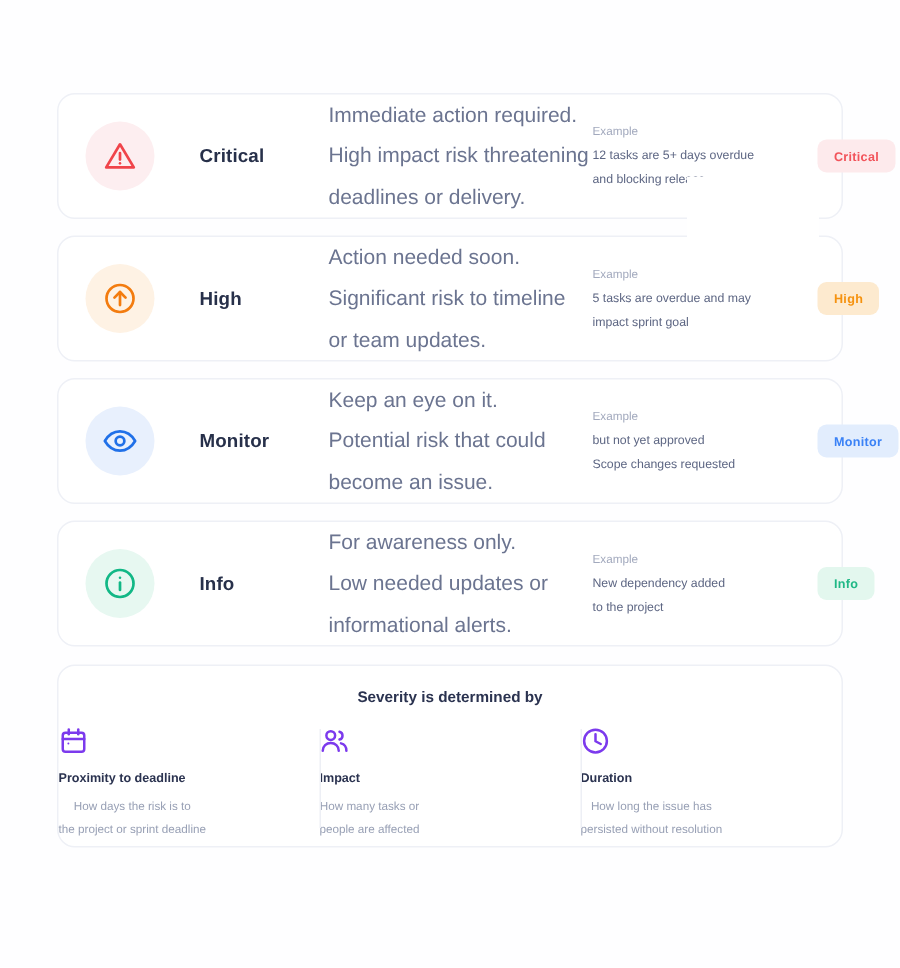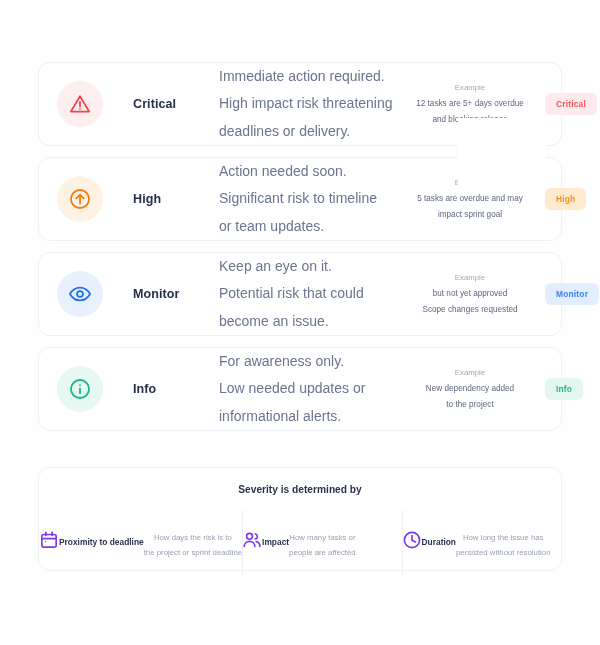--- a/index.html
+++ b/index.html
@@ -65,21 +65,20 @@
   .vdiv {
     width: 1px;
     height: 56px;
     background: #edeff5;
     margin: 0 22px 0 14px;
   }
 
   .example-col {
     width: 150px;
     min-width: 150px;
-    text-align: center;
   }
   .example-head {
     font-size: 7.8px;
     color: #a2a9bd;
     line-height: 2.0;
     white-space: nowrap;
   }
   .example-body {
     font-size: 8.2px;
     line-height: 1.95;
@@ -112,43 +111,43 @@
     top: 118px;
     width: 88px;
     height: 69px;
     background: #ffffff;
     z-index: 5;
   }
 
   
   .determined {
     width: 524px;
-    height: 104px;
+    height: 122px;
     background: #ffffff;
     border: 1px solid #eef0f6;
     border-radius: 12px;
-    margin-top: 36px;
+    margin-top: 12px;
     padding-top: 16px;
   }
   .det-title {
     text-align: center;
     font-size: 10.2px;
     font-weight: bold;
     color: #2b3350;
     margin-bottom: 13px;
   }
   .det-cols {
     display: flex;
     height: 74px;
   }
   .det-col {
     flex: 1;
     display: flex;
-    flex-direction: row;
-    align-items: center;
+    flex-direction: column;
+    align-items: flex-start;
     position: relative;
   }
   .det-col + .det-col::before {
     content: "";
     position: absolute;
     left: 0;
     top: 2px;
     width: 1px;
     height: 66px;
     background: #edeff5;

